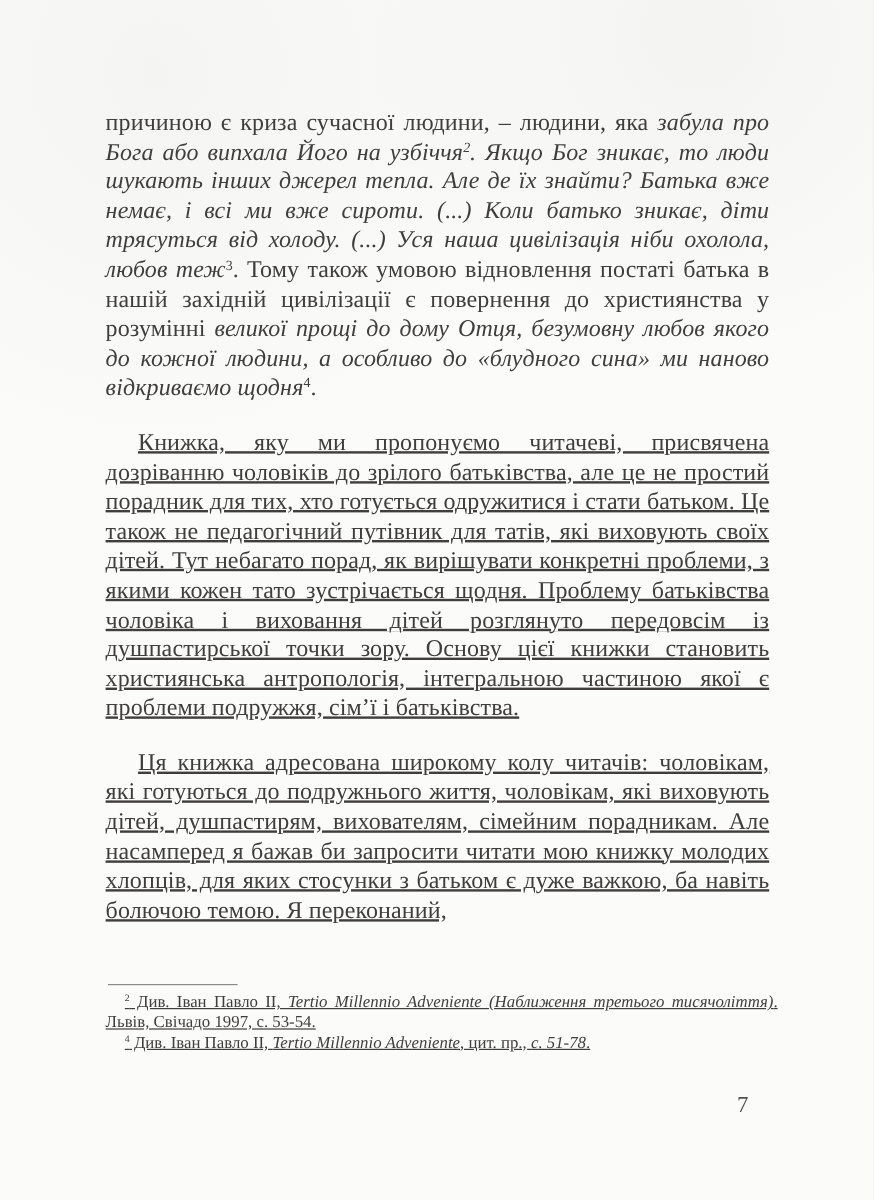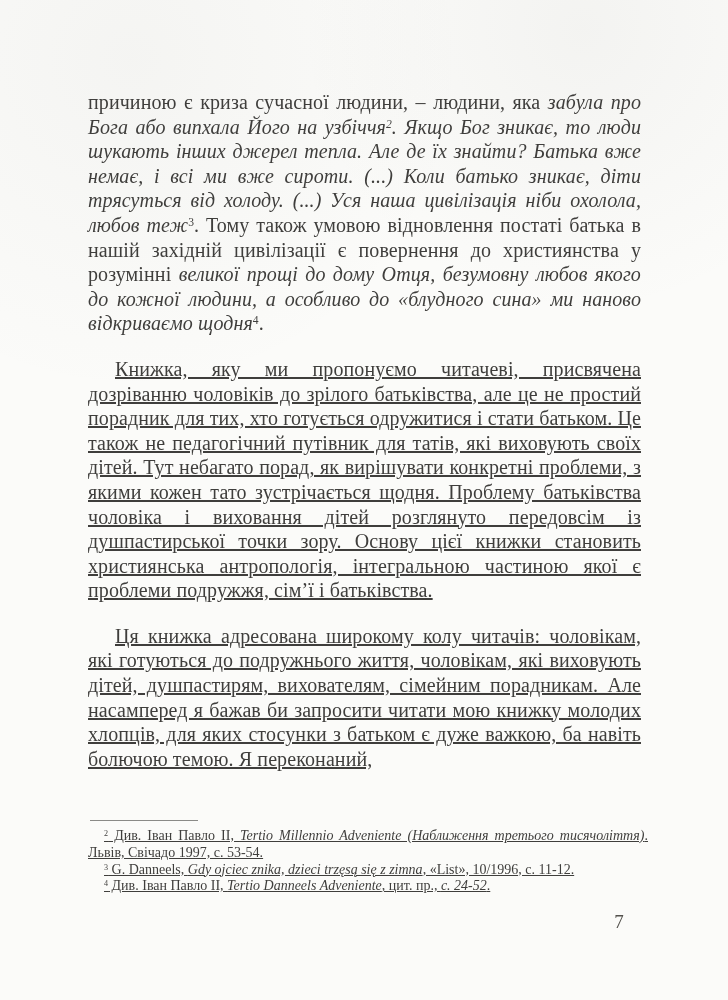--- a/index.html
+++ b/index.html
@@ -87,20 +87,19 @@
         <p class="body-par"><span>причиною є криза сучасної людини, – людини, яка </span><span class="it">забула про Бога або випхала Його на узбіччя</span><sup class="fnref it">2</sup><span class="it">. Якщо Бог зникає, то люди шукають інших джерел тепла. Але де їх знайти? Батька вже немає, і всі ми вже сироти. (...) Коли батько зникає, діти трясуться від холоду. (...) Уся наша цивілізація ніби охолола, любов теж</span><sup class="fnref">3</sup><span>. Тому також умовою відновлення постаті батька в нашій західній цивілізації є повернення до християнства у розумінні </span><span class="it">великої прощі до дому Отця, безумовну любов якого до кожної людини, а особливо до «блудного сина» ми наново відкриваємо щодня</span><sup class="fnref">4</sup><span>.</span></p>
         <p class="body-par indent"><span>Книжка, яку ми пропонуємо читачеві, присвячена дозріванню чоловіків до зрілого батьківства, але це не простий порадник для тих, хто готується одружитися і стати батьком. Це також не педагогічний путівник для татів, які виховують своїх дітей. Тут небагато порад, як вирішувати конкретні проблеми, з якими кожен тато зустрічається щодня. Проблему батьківства чоловіка і виховання дітей розглянуто передовсім із душпастирської точки зору. Основу цієї книжки становить християнська антропологія, інтегральною частиною якої є проблеми подружжя, сім’ї і батьківства.</span></p>
         <p class="body-par indent"><span>Ця книжка адресована широкому колу читачів: чоловікам, які готуються до подружнього життя, чоловікам, які виховують дітей, душпастирям, вихователям, сімейним порадникам. Але насамперед я бажав би запросити читати мою книжку молодих хлопців, для яких стосунки з батьком є дуже важкою, ба навіть болючою темою. Я переконаний,</span></p>
       </div>
   </div>
 
   <div class="footnote-block">
     <div class="fn-rule"></div>
     <div id="footnotes-host">
         <p class="fn"><sup class="fnref">2</sup><span> Див. Іван Павло II, </span><span class="it">Tertio Millennio Adveniente (Наближення третього тисячоліття)</span><span>. Львів, Свічадо 1997, с. 53-54.</span></p>
-        <p class="fn"><sup class="fnref">3</sup><span> G. Danneels, </span><span class="it">Gdy ojciec znika, dzieci trzęsą się z zimna</span><span>, «List», 10/1996, с. 11-12.</span></p>
-        <p class="fn"><sup class="fnref">4</sup><span> Див. Іван Павло II, </span><span class="it">Tertio Danneels Adveniente</span><span>, цит. пр., </span><span class="it">с. 24-52</span><span>.</span></p>
+        <p class="fn"><sup class="fnref">4</sup><span> Див. Іван Павло II, </span><span class="it">Tertio Millennio Adveniente</span><span>, цит. пр., </span><span class="it">с. 51-78</span><span>.</span></p>
       </div>
   </div>
 
   <div class="page-number">7</div>
 
 </div>
 
 </body></html>

